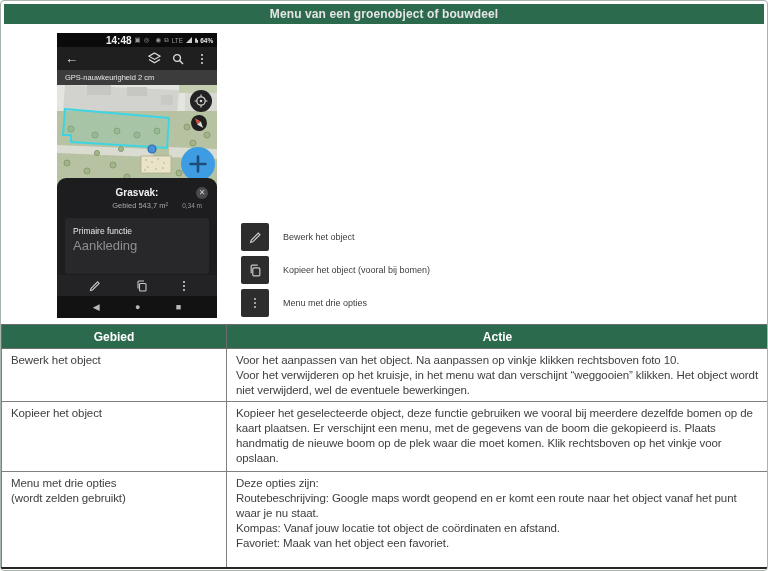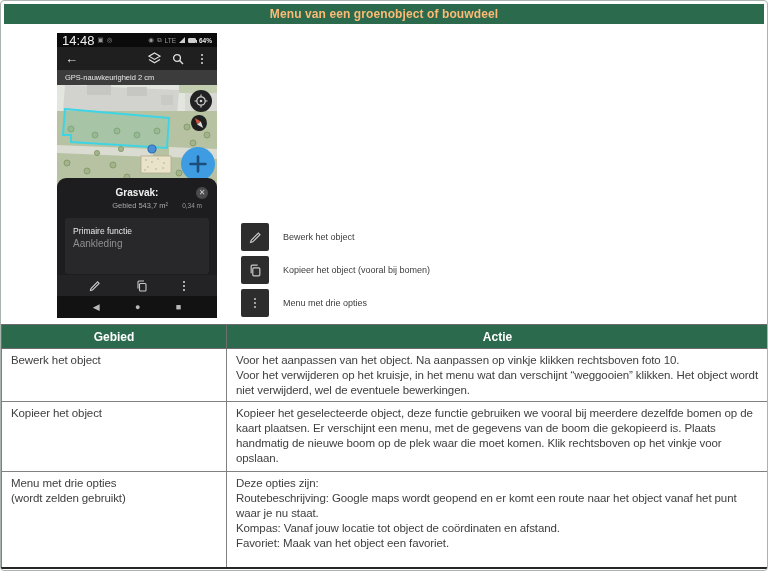--- a/index.html
+++ b/index.html
@@ -7,37 +7,37 @@
   body { font-family:"Liberation Sans", sans-serif; }
 
   .page {
     position:relative; width:768px; height:571px; background:#fff;
     border:1px solid #a9b4ae; border-radius:4px; overflow:hidden;
   }
 
   
   .title-bar {
     position:absolute; left:3px; right:3px; top:3px; height:20px;
-    background:#2c6a4d; color:#fdba74; display:flex; align-items:center; justify-content:center;
+    background:#2c6a4d; color:#e5e5e5; display:flex; align-items:center; justify-content:center;
     font-size:12px; font-weight:bold; letter-spacing:.1px;
   }
 
   
   .content { position:absolute; left:0; top:24px; width:768px; height:299px; background:#fff; }
 
   
   .phone {
     position:absolute; left:56px; top:8px; width:160px; height:285px;
     background:#0e0e0e; display:flex; flex-direction:column; overflow:hidden;
   }
   .p-status {
     height:14px; background:#0b0b0b; color:#d8d8d8; display:flex; align-items:center;
     padding:0 5px; font-size:7px; gap:3px;
   }
-  .p-status .time { font-weight:normal; font-size:13px; color:#efefef; }
+  .p-status .time { font-weight:bold; font-size:10px; color:#efefef;margin-left:44px; }
   .p-status .mini { color:#9a9a9a; font-size:6.5px; }
   .p-status .spacer { flex:1; }
   .sig-tri { width:0; height:0; border-left:6px solid transparent; border-bottom:6px solid #cfcfcf; }
   .batt { width:8px; height:5px; border:1px solid #cfcfcf; border-radius:1px; position:relative; background:#cfcfcf; }
   .batt:after { content:""; position:absolute; right:-2px; top:1px; width:1px; height:3px; background:#cfcfcf; }
 
   .p-toolbar {
     height:23px; background:#1f1f1f; display:flex; align-items:center; padding:0 8px; gap:10px;
   }
   .p-toolbar .back { color:#e4e4e4; font-size:13px; }
@@ -64,21 +64,21 @@
     position:absolute; top:9px; right:9px; width:12px; height:12px; border-radius:50%;
     background:#4a4a4c; color:#cfcfcf; font-size:8px; line-height:12px; text-align:center;
   }
   .sheet-sub { display:flex; align-items:baseline; margin-top:3px; padding:0 15px; }
   .sheet-area { flex:1; text-align:center; color:#a9a9a9; font-size:7.5px; padding-left:26px; }
   .sheet-dist { color:#9a9a9a; font-size:6.5px; }
   .sheet-card {
     margin:8px 8px 0 8px; background:#28282a; border-radius:3px; padding:8px 8px 0 8px; height:56px; overflow:hidden;
   }
   .card-label { color:#e8e8e8; font-size:8.5px; }
-  .card-value { color:#8f8f8f; font-size:10px; margin-top:2px; }
+  .card-value { color:#8f8f8f; font-size:13px; margin-top:2px; }
   .card-label.second { margin-top:32px; }
   .sheet-actions {
     position:absolute; left:0; right:0; bottom:0; height:21px; background:#232325;
     display:flex; align-items:center; justify-content:space-around; padding:0 14px;
   }
   .sa-ic { color:#c9c9c9; display:flex; align-items:center; justify-content:center; }
 
   .p-nav {
     height:22px; background:#121212; display:flex; align-items:center; justify-content:space-around;
     padding:0 18px; color:#b9b9b9;

